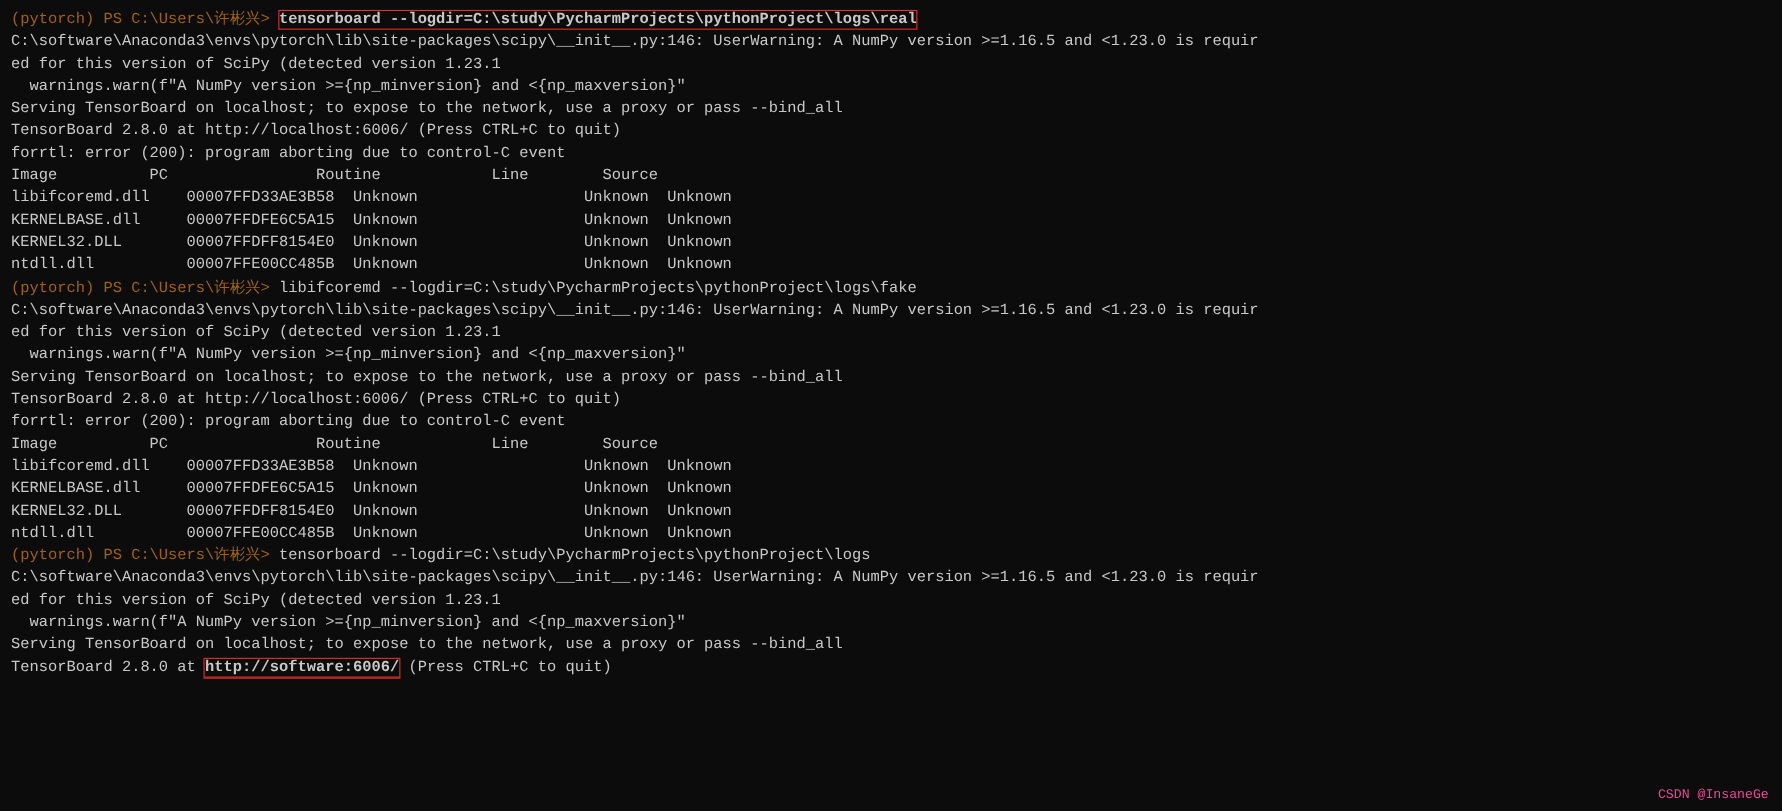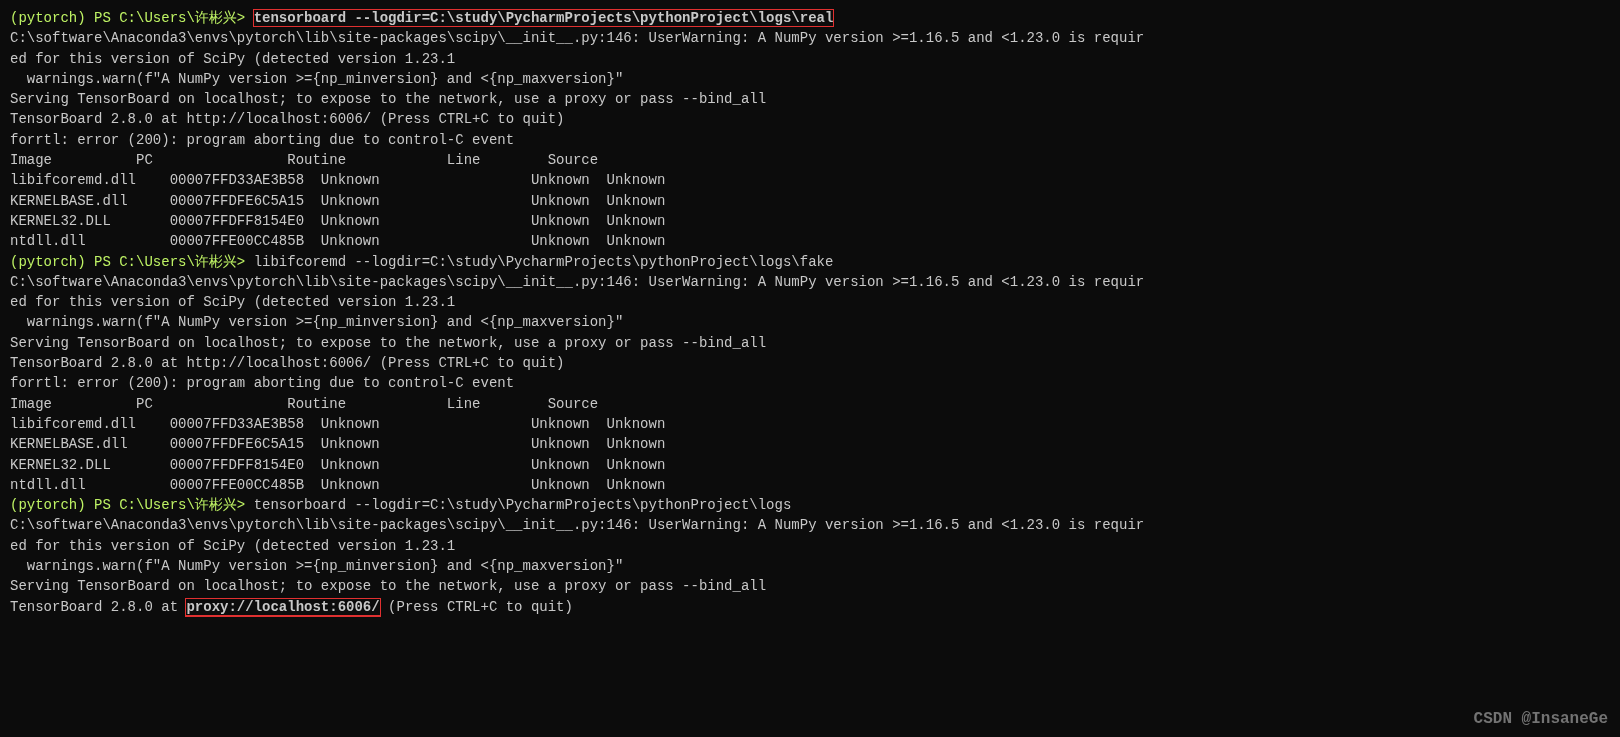--- a/index.html
+++ b/index.html
@@ -15,35 +15,34 @@
       padding: 8px 10px;
     }
     .terminal {
       width: 100%;
       height: 100%;
     }
     .line {
       white-space: pre;
       display: block;
     }
-    .cyan { color: #bef264; }
+    .cyan { color: #a16207; }
     .highlight-box {
       display: inline;
       outline: 1.5px solid #e03030;
       background: transparent;
       font-weight: bold;
     }
     .watermark {
       position: fixed;
       bottom: 6px;
       right: 12px;
-      color: #737373;
-      font-size: 16px;
+      color: #ec4899;
+      font-size: 12px;
       font-family: 'Courier New', monospace;
-      font-weight: bold;
     }
   </style>
 </head>
 <body>
 
 <div class="terminal">
 
   <span class="line"><span class="cyan">(pytorch) PS C:\Users\许彬兴&gt; </span><span class="highlight-box">tensorboard --logdir=C:\study\PycharmProjects\pythonProject\logs\real</span></span>
 
   <span class="line">C:\software\Anaconda3\envs\pytorch\lib\site-packages\scipy\__init__.py:146: UserWarning: A NumPy version &gt;=1.16.5 and &lt;1.23.0 is requir</span>
@@ -79,17 +78,17 @@
   <span class="line">ntdll.dll          00007FFE00CC485B  Unknown                  Unknown  Unknown</span>
 
   <span class="line"><span class="cyan">(pytorch) PS C:\Users\许彬兴&gt; </span><span>tensorboard --logdir=C:\study\PycharmProjects\pythonProject\logs</span></span>
 
   <span class="line">C:\software\Anaconda3\envs\pytorch\lib\site-packages\scipy\__init__.py:146: UserWarning: A NumPy version &gt;=1.16.5 and &lt;1.23.0 is requir</span>
   <span class="line">ed for this version of SciPy (detected version 1.23.1</span>
   <span class="line">  warnings.warn(f"A NumPy version &gt;={np_minversion} and &lt;{np_maxversion}"</span>
 
   <span class="line">Serving TensorBoard on localhost; to expose to the network, use a proxy or pass --bind_all</span>
 
-  <span class="line">TensorBoard 2.8.0 at <span class="highlight-box" style="border-bottom: 1.5px solid #e03030;">proxy://localhost:6006/</span> (Press CTRL+C to quit)</span>
+  <span class="line">TensorBoard 2.8.0 at <span class="highlight-box" style="border-bottom: 1.5px solid #e03030;">http://software:6006/</span> (Press CTRL+C to quit)</span>
 
 </div>
 
 <div class="watermark">CSDN @InsaneGe</div>
 
 </body></html>

